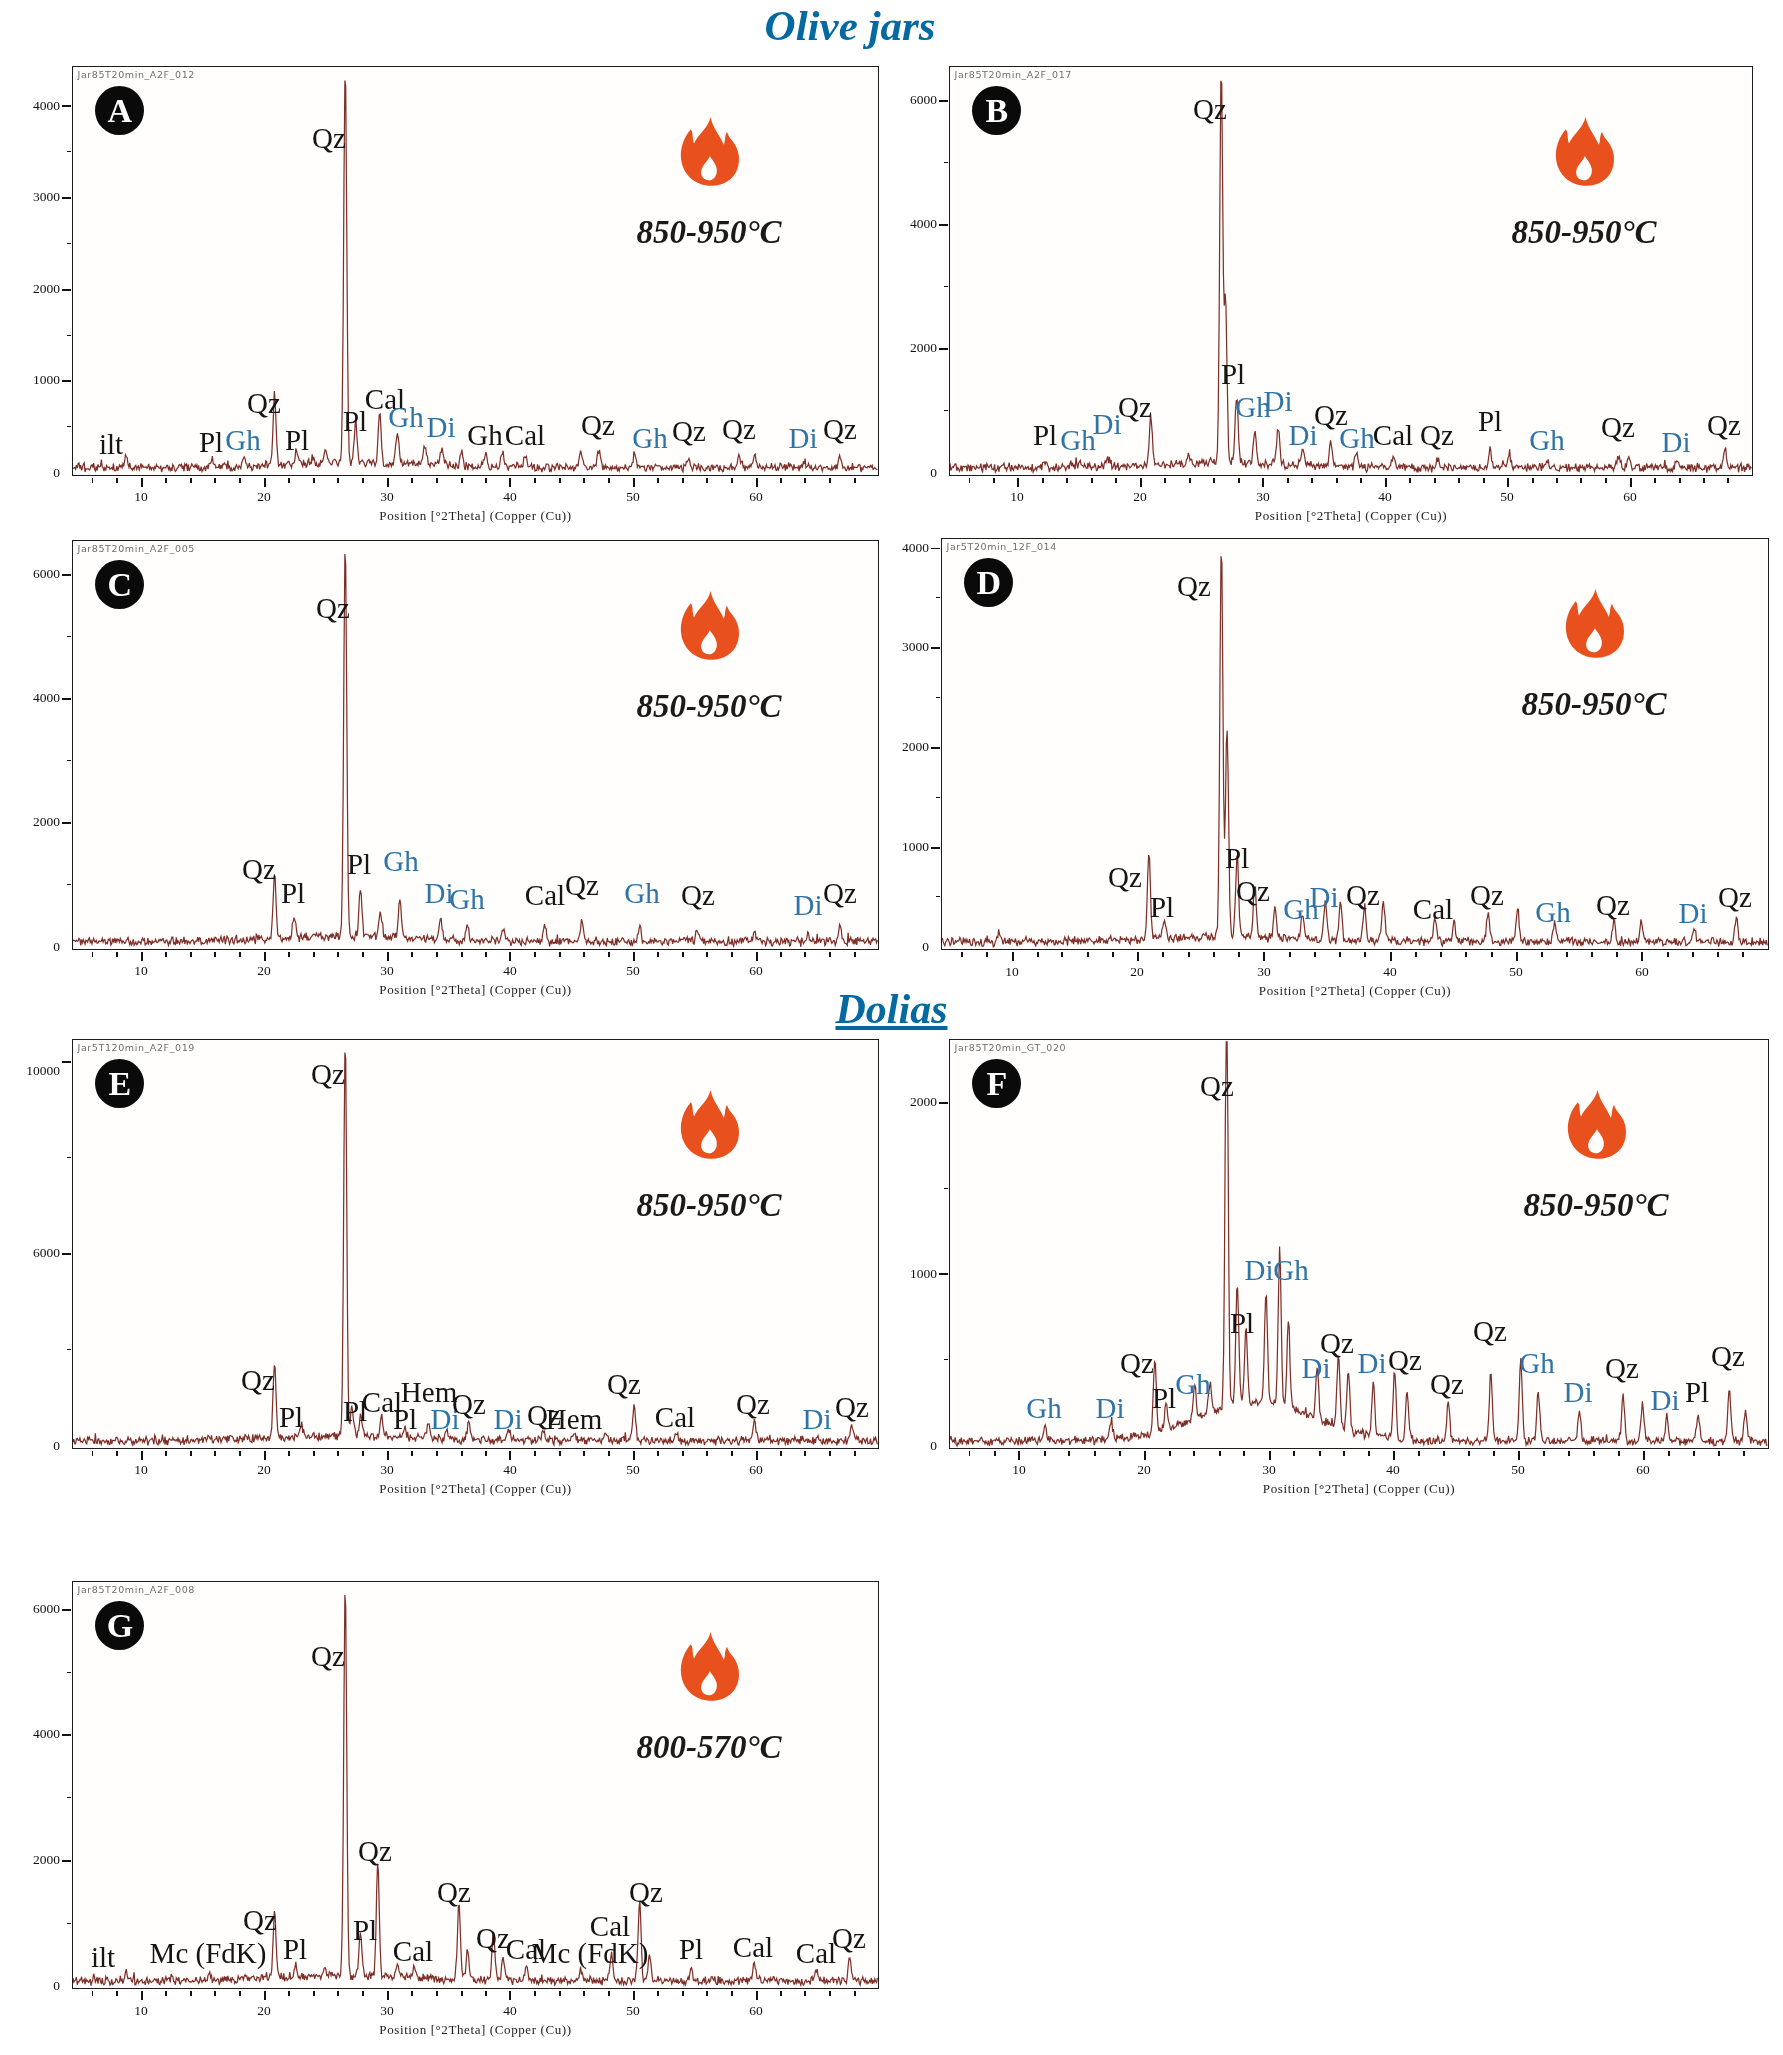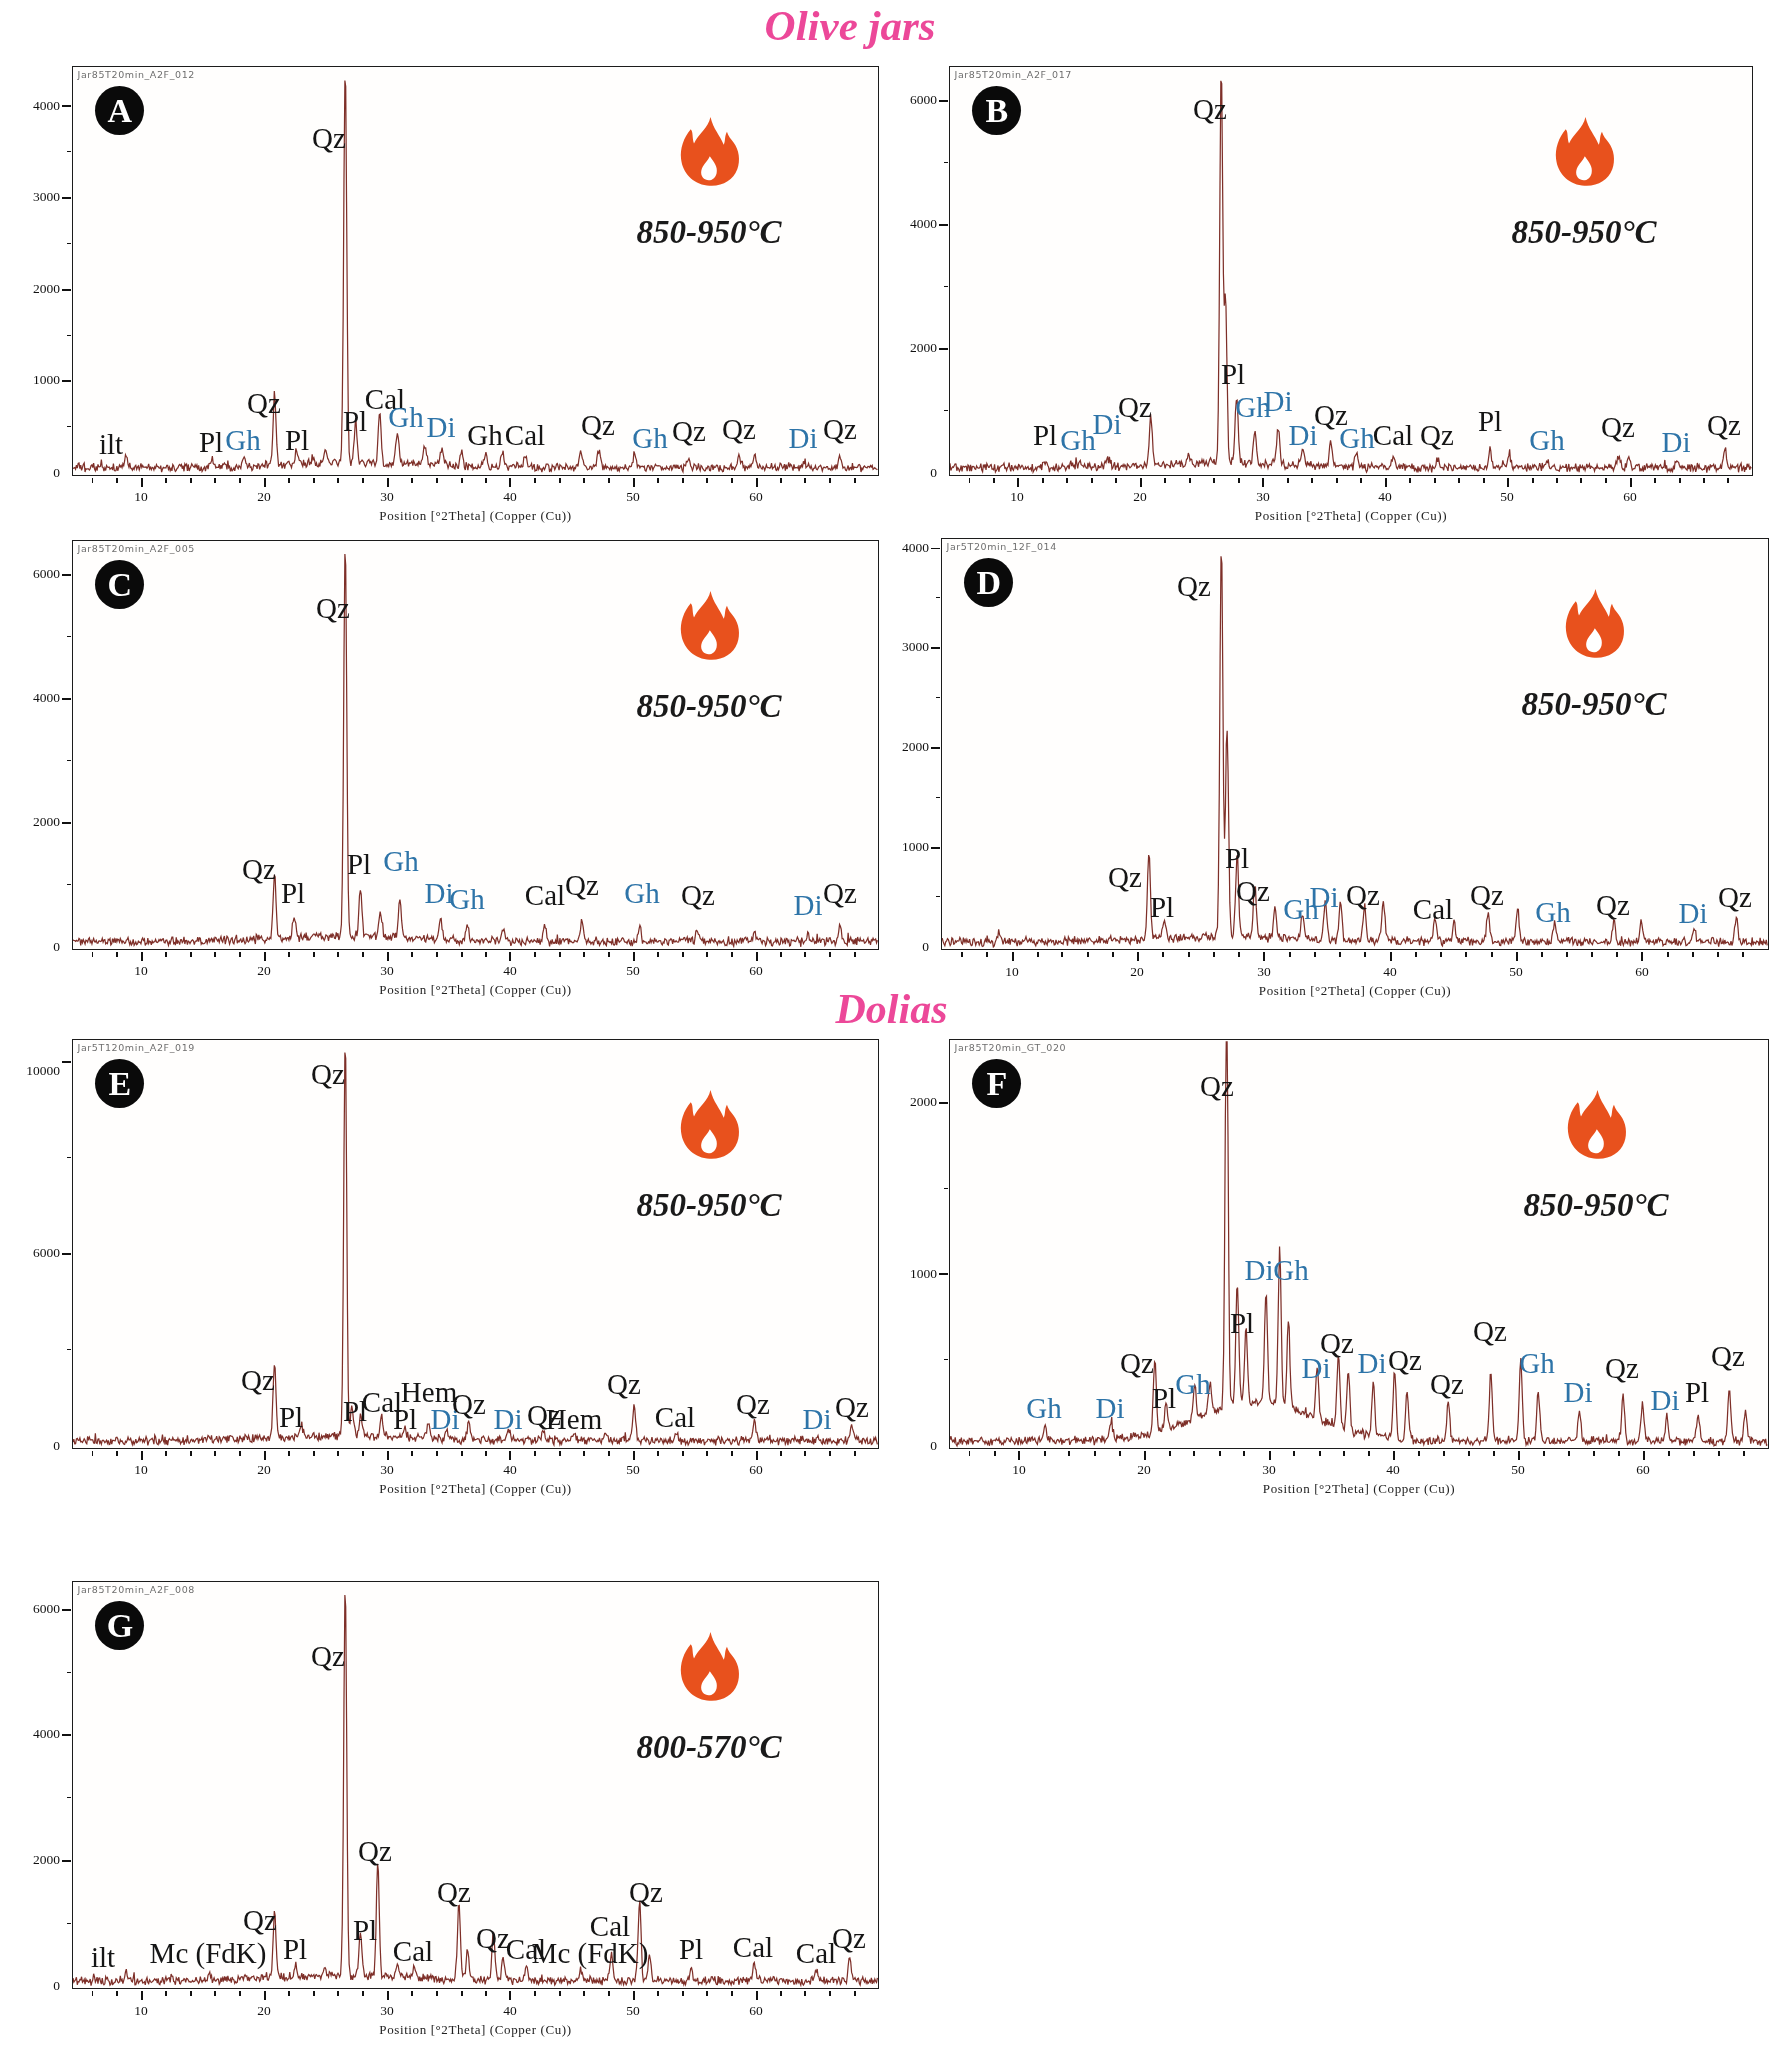--- a/index.html
+++ b/index.html
@@ -1,21 +1,21 @@
 <!DOCTYPE html>
 <html style="font-size:9px"><head>
 <meta charset="utf-8">
 <style>
   html,body{margin:0;padding:0;background:#fff;}
   #page{position:relative;width:1783px;height:2056px;background:#ffffff;overflow:hidden;
         font-family:"Liberation Serif",serif;color:#151515;}
   .sec-title{position:absolute;font-weight:bold;font-style:italic;text-align:center;
-             color:#ec4899;white-space:nowrap;}
+             color:#0369a1;white-space:nowrap;}
   #title-olive{top:1.1px;left:0;width:1700px;font-size:43px;}
-  #title-dolias{top:985px;left:0;width:1783px;font-size:42px;}
+  #title-dolias{top:985px;left:0;width:1783px;font-size:42px;text-decoration:underline;}
   #title-jar{top:1508px;left:72px;width:864px;font-size:39px;}
   .panel{position:absolute;border:1.7px solid #1c1c1c;background:#fffefd;}
   .spec-svg{position:absolute;left:0;top:0;}
   .corner-label{position:absolute;top:1.7px;left:4.5px;font-family:"DejaVu Sans",sans-serif;
                 font-size:9.5px;color:#4a4a4a;opacity:.8;letter-spacing:0.6px;white-space:nowrap;}
   .badge{position:absolute;left:22.4px;top:19px;width:49px;height:49px;border-radius:50%;
          background:#0a0a0a;color:#fff;display:flex;align-items:center;justify-content:center;
          font-weight:bold;font-size:34px;line-height:1;}
   .flame{position:absolute;}
   .temp{position:absolute;font-style:italic;font-weight:600;font-size:33px;color:#1a1a1a;

